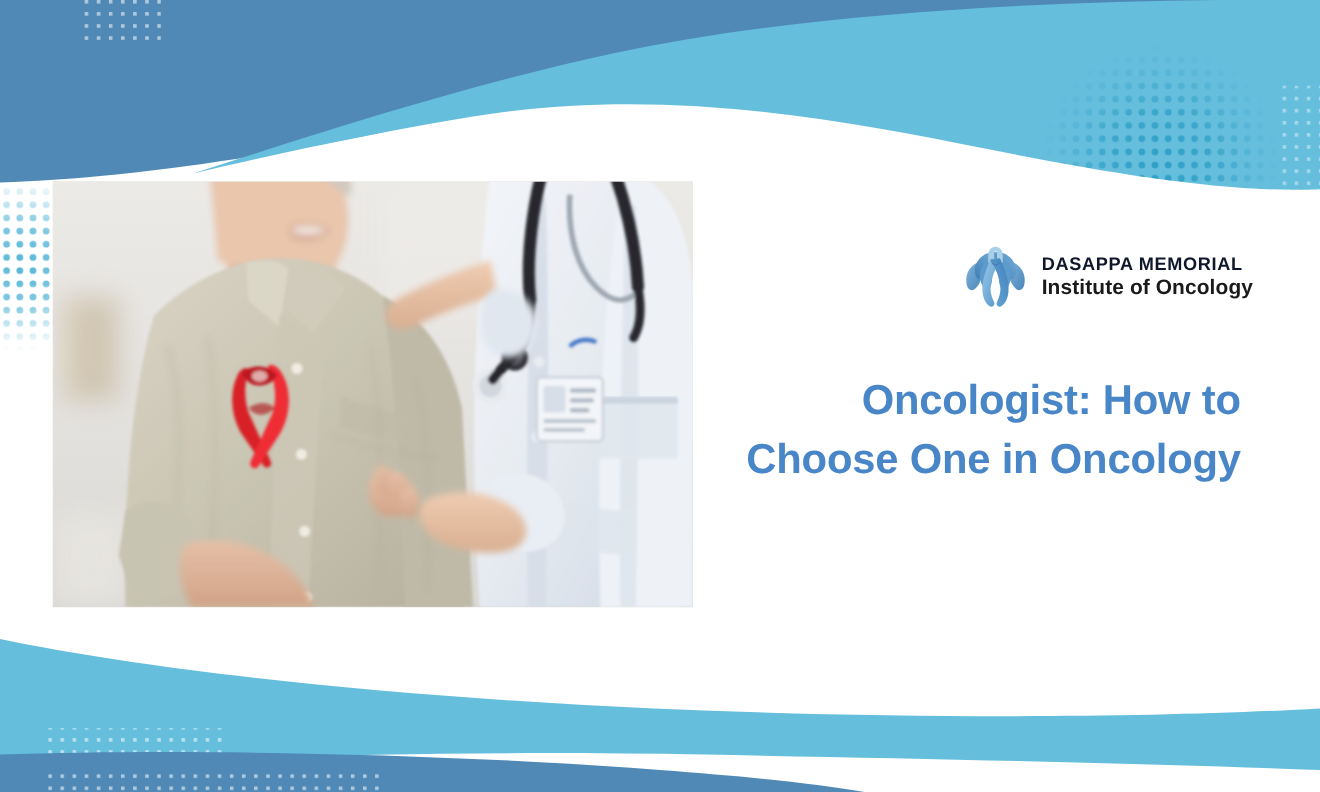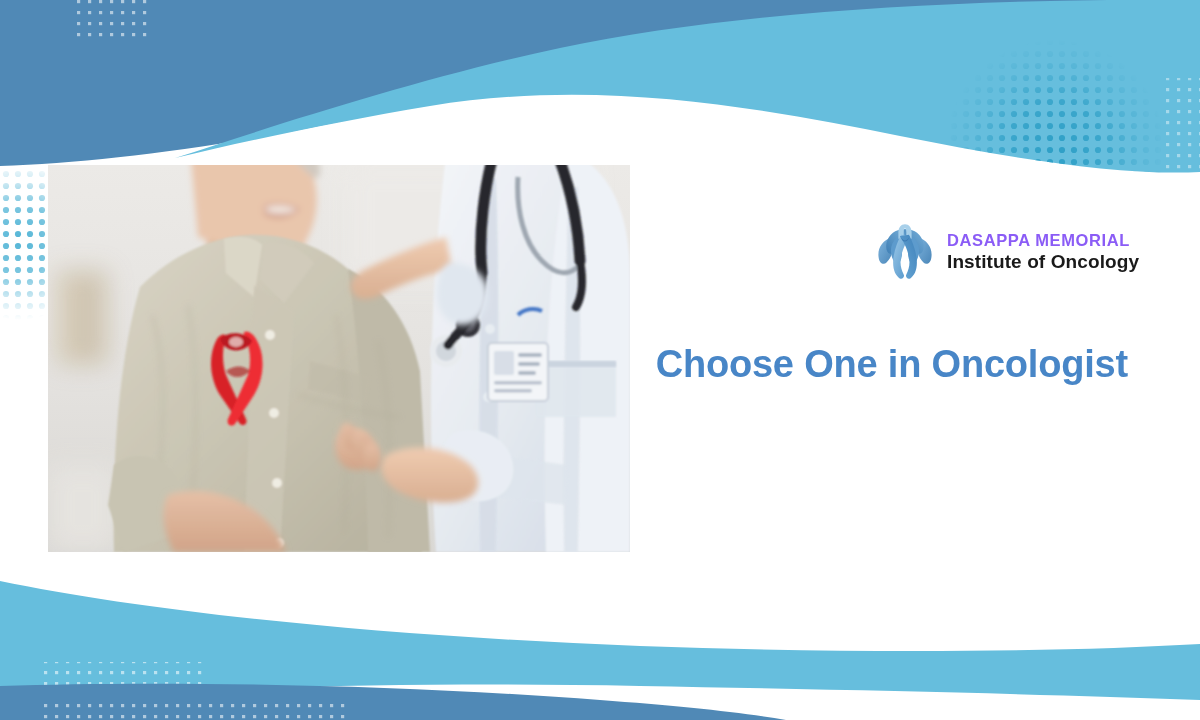--- a/index.html
+++ b/index.html
@@ -385,22 +385,23 @@
 
       <path d="M44,24 C38,36 32,52 32,66 C32,78 36,86 42,90
                C46,92 50,88 48,84 C44,76 42,68 44,58 C46,46 52,34 58,26 Z" fill="url(#rib1)"></path>
 
       <path d="M56,24 C62,36 68,52 68,66 C68,78 64,86 58,90
                C54,92 50,88 52,84 C56,76 58,68 56,58 C54,46 48,34 42,26 Z" fill="url(#rib2)"></path>
 
       <path d="M44,28 C48,34 52,34 56,28 C54,36 46,36 44,28 Z" fill="#3b79b2"></path>
     </svg>
     <div id="logo-text">
-      <span id="logo-line1" style="color:#8b5cf6">DASAPPA MEMORIAL</span>
+      <span id="logo-line1" style="color:#0f172a">DASAPPA MEMORIAL</span>
       <span id="logo-line2" style="color:#1a1a1a">Institute of Oncology</span>
     </div>
   </div>
 
   <div id="headline" style="color:#4886c7">
-    <div>Choose One in Oncologist</div>
+    <div>Oncologist: How to</div>
+    <div>Choose One in Oncology</div>
   </div>
 
 </div>
 
 </body></html>

